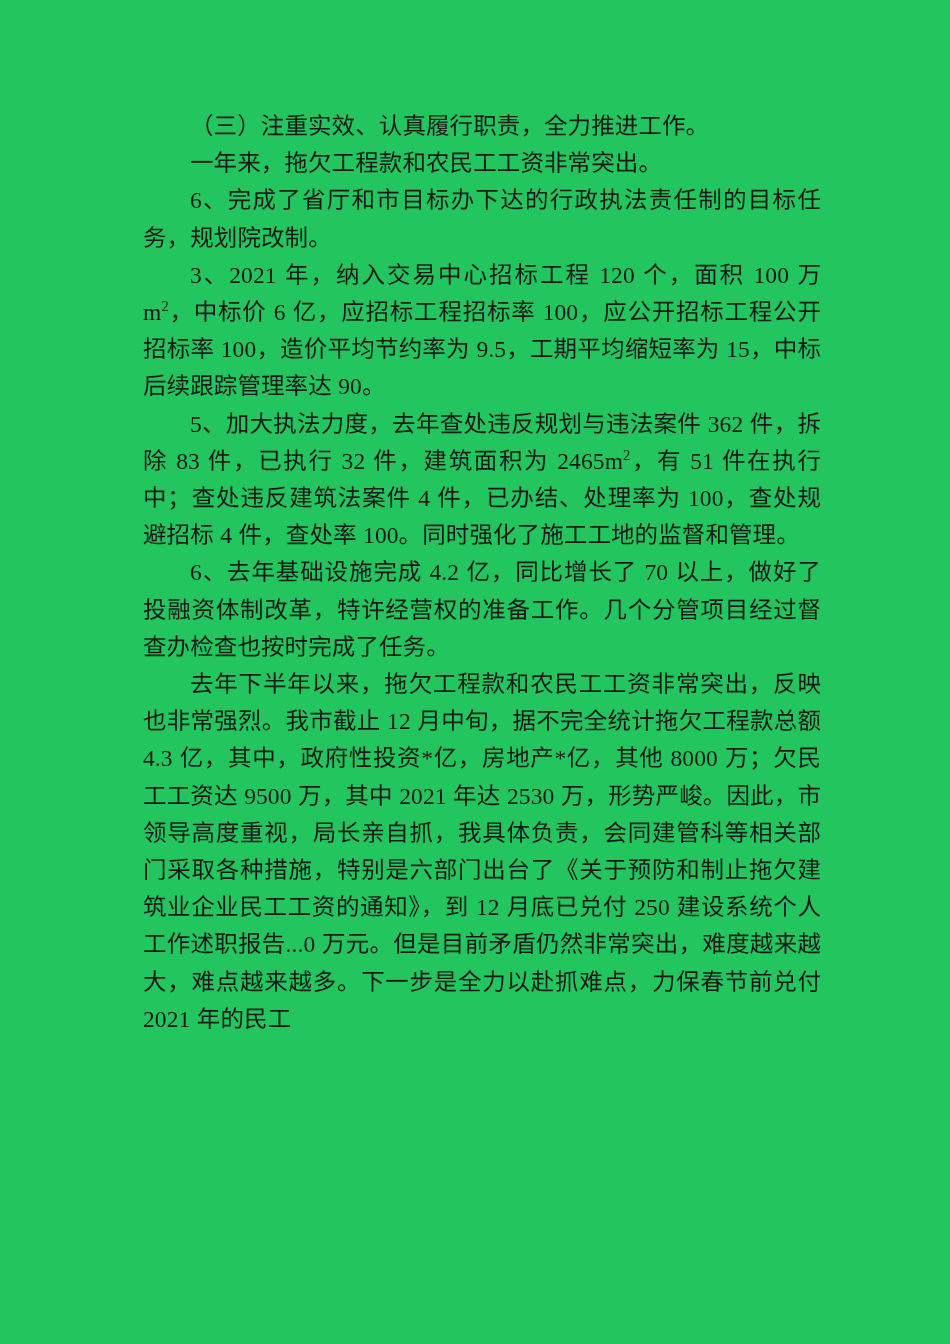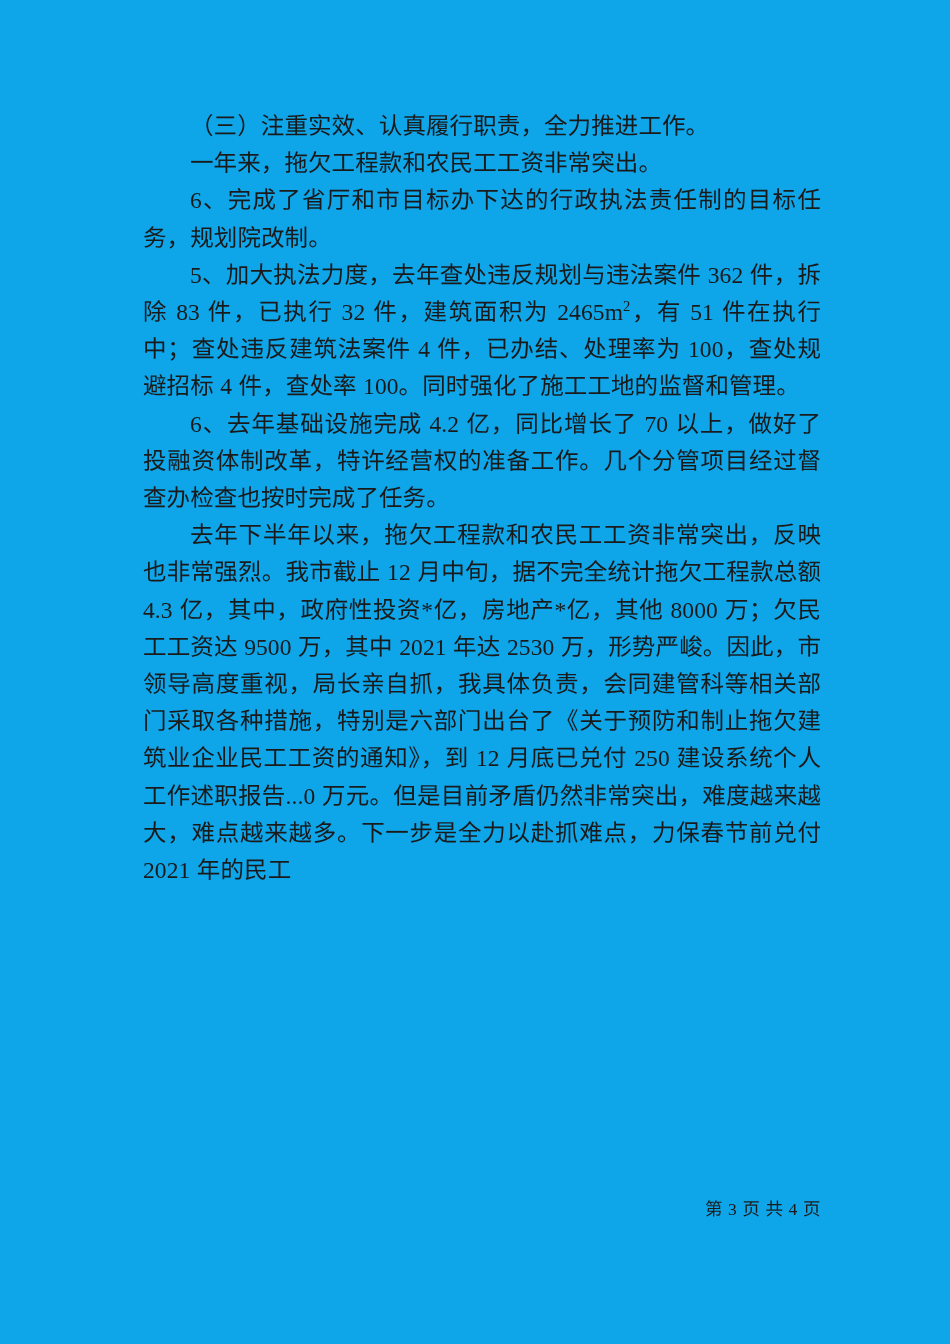--- a/index.html
+++ b/index.html
@@ -9,21 +9,21 @@
     background: #ffffff;
   }
   body {
     font-family: "Liberation Serif", "DejaVu Serif", serif;
     color: #1a1a1a;
   }
   .page {
     position: relative;
     width: 950px;
     height: 1344px;
-    background: #0ea5e9;
+    background: #22c55e;
     box-sizing: border-box;
     overflow: hidden;
   }
   .content {
     position: absolute;
     left: 143px;
     top: 108px;
     width: 678px;
   }
   .para {
@@ -62,28 +62,26 @@
 
   <div class="content">
 
     <p class="para">（三）注重实效、认真履行职责，全力推进工作。</p>
 
     <p class="para">一年来，拖欠工程款和农民工工资非常突出。</p>
 
 
     <p class="para">6、完成了省厅和市目标办下达的行政执法责任制的目标任务，规划院改制。</p>
 
+    <p class="para"><span>3、2021 年，纳入交易中心招标工程 120 个，面积 100 万 m</span><span class="sup">2</span><span>，中标价 6 亿，应招标工程招标率 100，应公开招标工程公开招标率 100，造价平均节约率为 9.5，工期平均缩短率为 15，中标后续跟踪管理率达 90。</span></p>
 
 
     <p class="para"><span>5、加大执法力度，去年查处违反规划与违法案件 362 件，拆除 83 件，已执行 32 件，建筑面积为 2465m</span><span class="sup">2</span><span>，有 51 件在执行中；查处违反建筑法案件 4 件，已办结、处理率为 100，查处规避招标 4 件，查处率 100。同时强化了施工工地的监督和管理。</span></p>
 
     <p class="para">6、去年基础设施完成 4.2 亿，同比增长了 70 以上，做好了投融资体制改革，特许经营权的准备工作。几个分管项目经过督查办检查也按时完成了任务。</p>
 
 
     <p class="para">去年下半年以来，拖欠工程款和农民工工资非常突出，反映也非常强烈。我市截止 12 月中旬，据不完全统计拖欠工程款总额 4.3 亿，其中，政府性投资*亿，房地产*亿，其他 8000 万；欠民工工资达 9500 万，其中 2021 年达 2530 万，形势严峻。因此，市领导高度重视，局长亲自抓，我具体负责，会同建管科等相关部门采取各种措施，特别是六部门出台了《关于预防和制止拖欠建筑业企业民工工资的通知》，到 12 月底已兑付 250 建设系统个人工作述职报告...0 万元。但是目前矛盾仍然非常突出，难度越来越大，难点越来越多。下一步是全力以赴抓难点，力保春节前兑付 2021 年的民工</p>
 
   </div>
 
-  <div class="footer">
-    <span>第 3 页 共 4 页</span>
-  </div>
 
 </div>
 
 </body></html>

